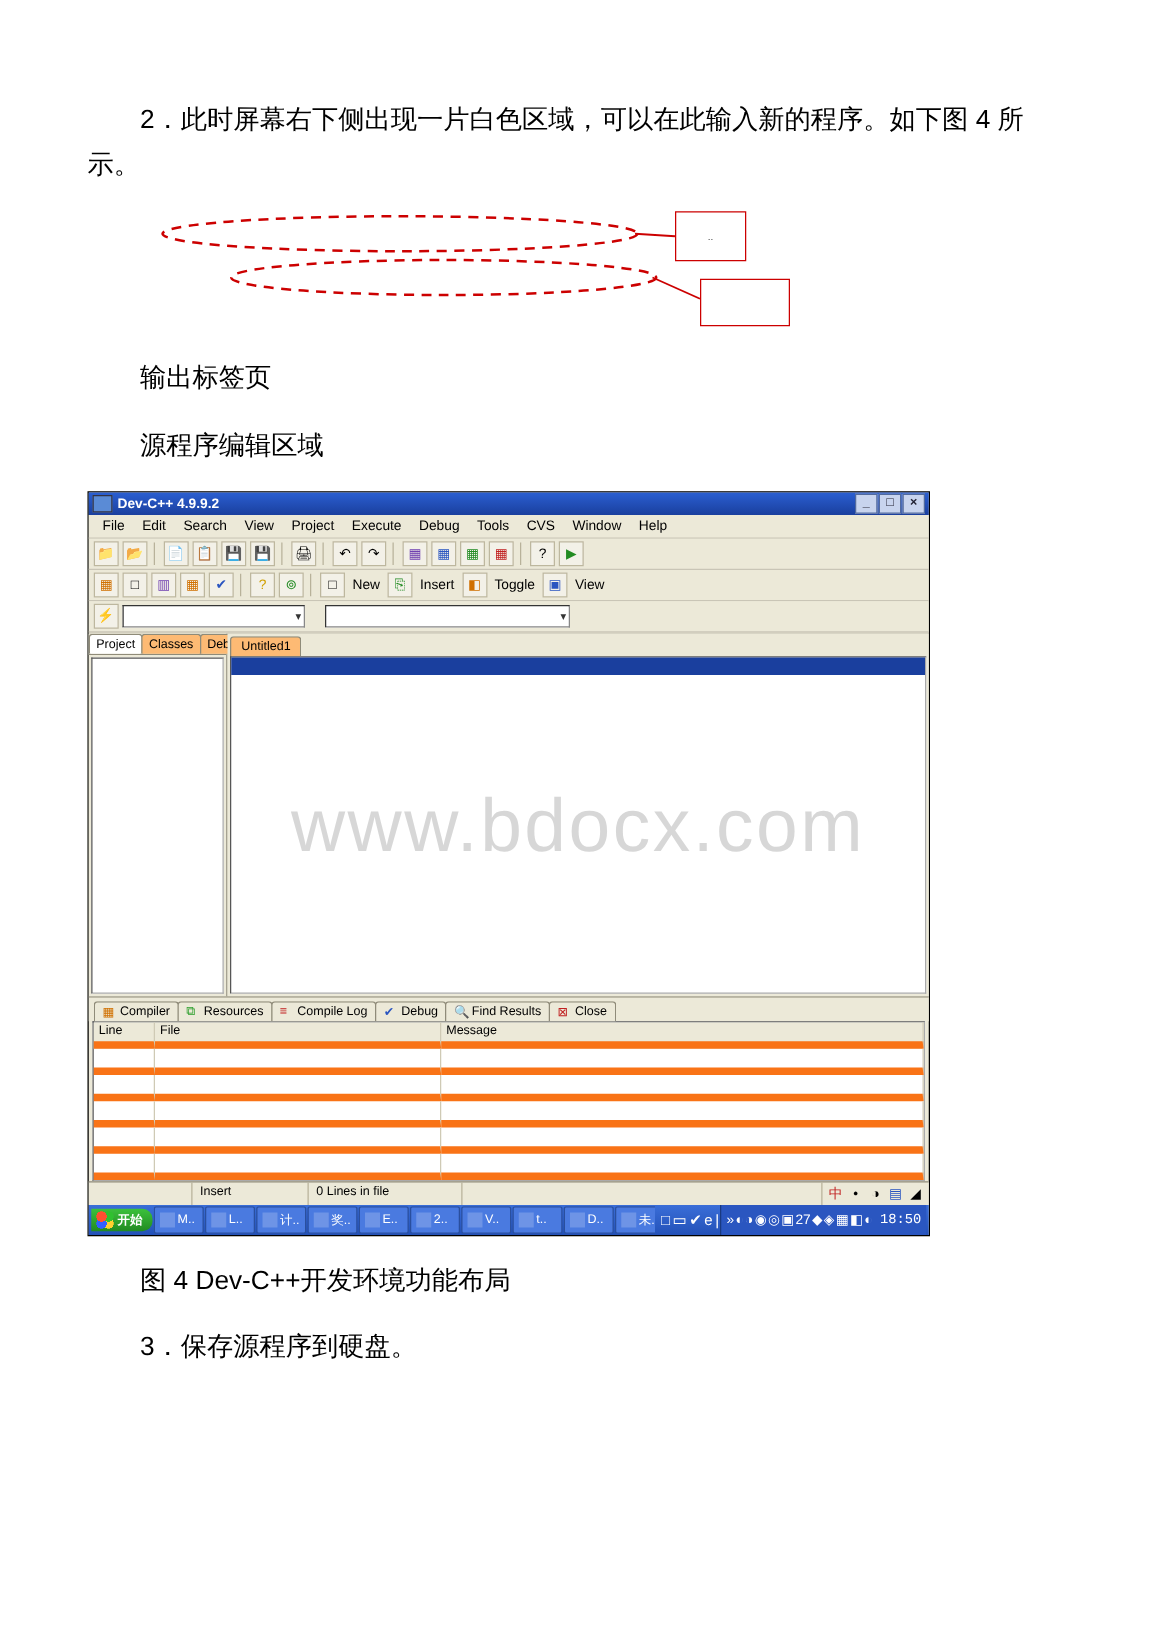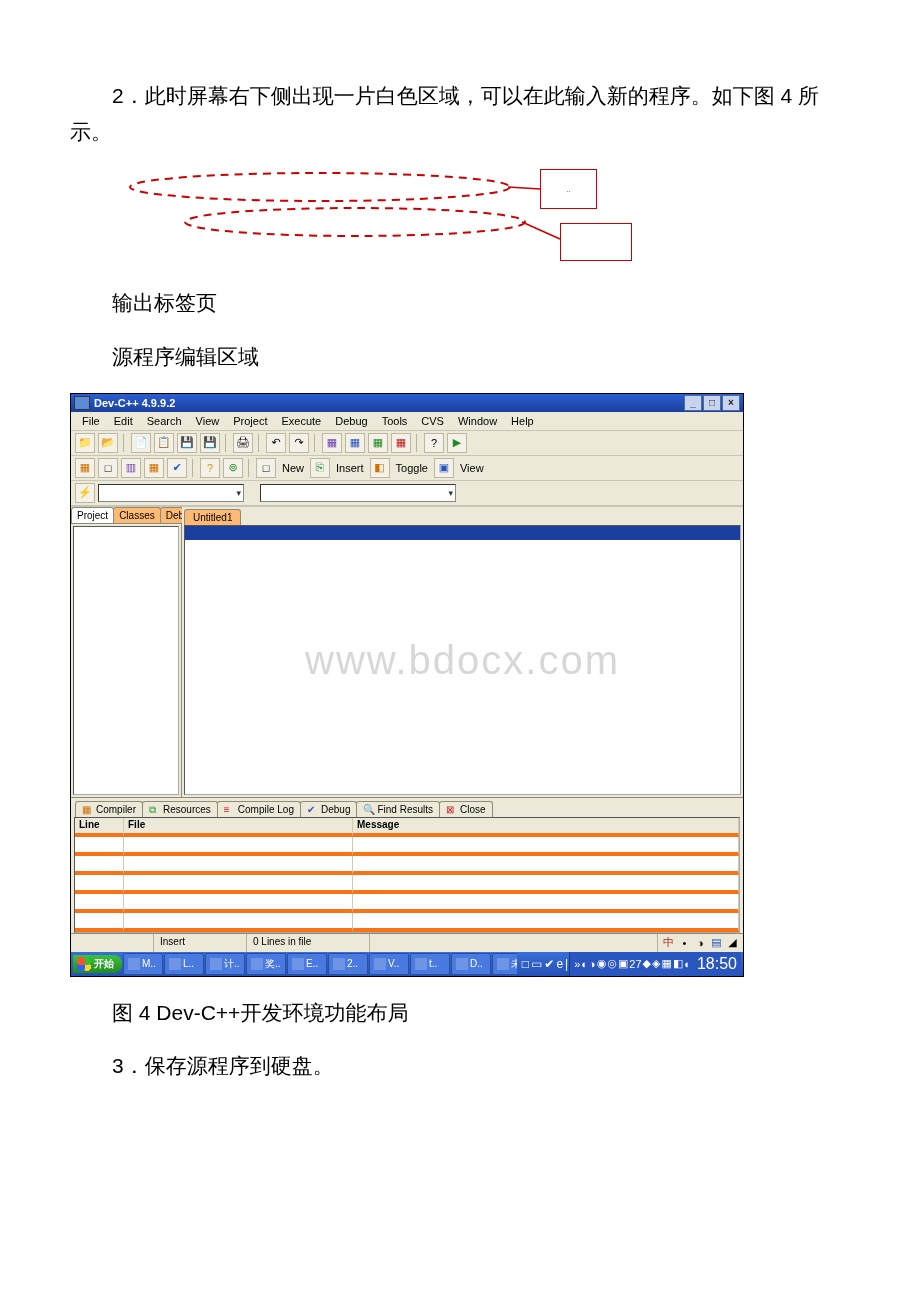--- a/index.html
+++ b/index.html
@@ -216,24 +216,23 @@
     margin: 0 3px;
     border: 1px inset #aaa;
   }
   .grid-header, .grid-row {
     display: flex;
     font-size: 10px;
   }
   .grid-header { background: #ece9d8; }
   .gcell {
     border-right: 1px solid #cfcab5;
-    border-bottom: 4px solid #f97316;
+    border-bottom: 6px solid #f97316;
     padding: 1px 4px;
     height: 13px;
-    font-weight: bold;
   }
   .gline { width: 40px; }
   .gfile { width: 220px; }
   .gmsg  { flex: 1; }
 
   .statusbar {
     display: flex;
     background: #ece9d8;
     border-top: 1px solid #8f8b79;
     font-size: 10px;
@@ -297,28 +296,28 @@
     display: flex; align-items: center; gap: 2px;
     background: #2a56c0;
     padding: 0 4px;
     height: 100%;
     border-left: 1px solid #1a3a80;
   }
   .taskbar .tray span {
     font-size: 11px;
   }
   .taskbar .tray .clk {
-    font-size: 16px; padding-left: 4px;
+    font-size: 11px; padding-left: 4px; font-family: Liberation Mono, monospace;
   }
 
   .watermark {
     position: absolute;
     left: 50%; top: 50%;
     transform: translate(-50%, -50%);
-    font-size: 40px;
+    font-size: 60px;
     color: rgba(140,140,140,0.35);
     letter-spacing: 2px;
     font-family: Arial, sans-serif;
     pointer-events: none;
     white-space: nowrap;
   }
 </style>
 </head>
 <body>
 

